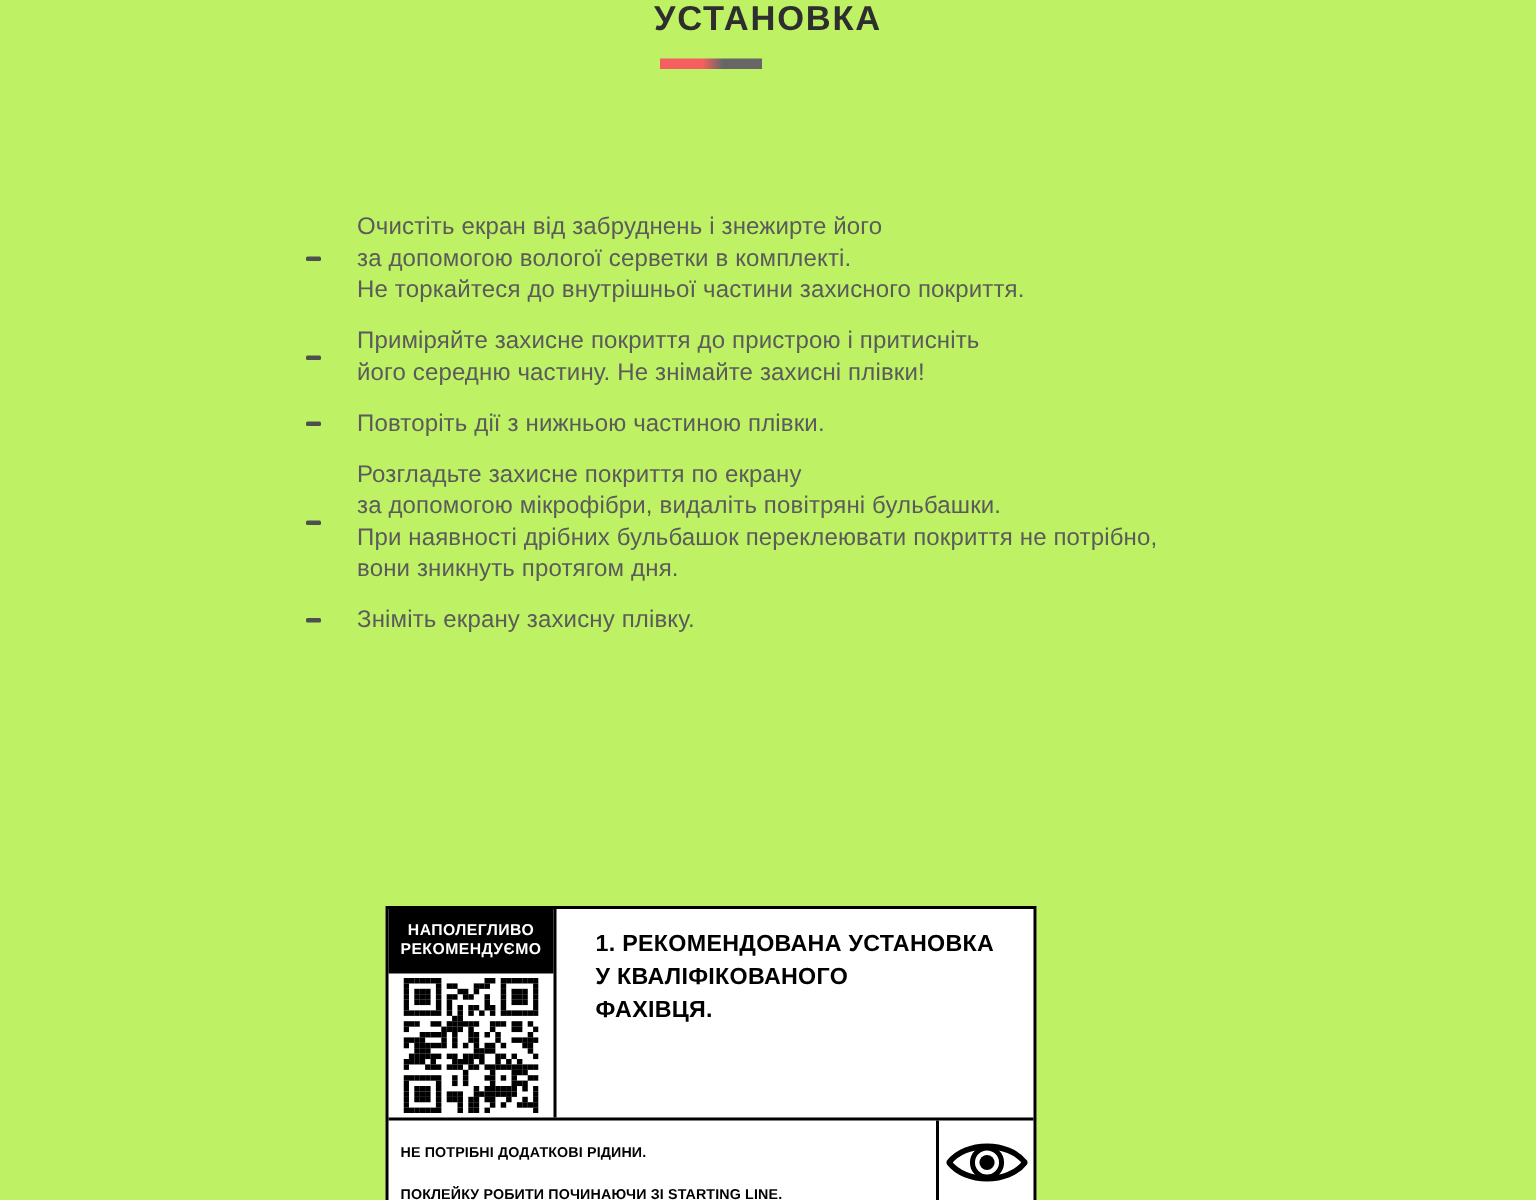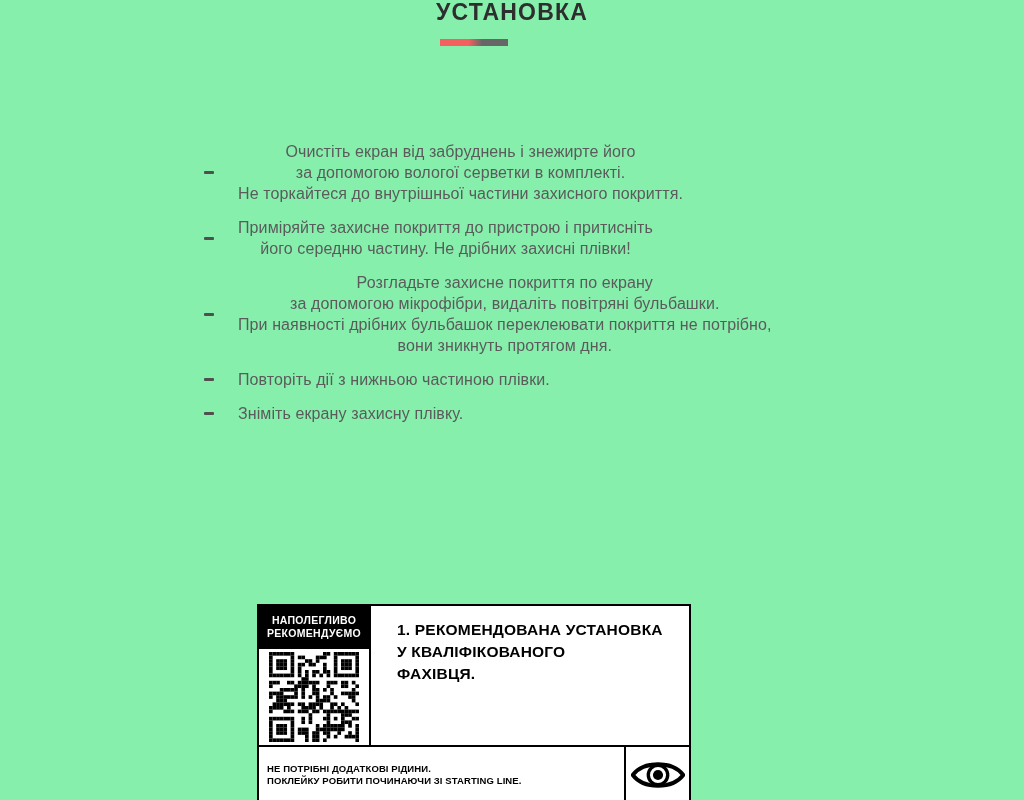--- a/index.html
+++ b/index.html
@@ -8,21 +8,21 @@
     --title-text:#2e2e2e;
     --body-text:#5b5b5b;
     --dash:#4f4f4f;
     --box-border:#000000;
   }
   *{box-sizing:border-box; margin:0; padding:0;}
   html,body{background:#fff;}
   body{font-family:"Liberation Sans", sans-serif;}
   .canvas{
     position:relative; width:1024px; height:800px;
-    background:#86efac; overflow:hidden;
+    background:#bef264; overflow:hidden;
   }
 
   
   .page-title{
     position:absolute; top:-2px; left:0; width:100%;
     text-align:center;
     font-size:23px; line-height:28px; font-weight:600;
     letter-spacing:1.2px; color:var(--title-text);
   }
   .title-divider{
@@ -33,21 +33,20 @@
       var(--accent-gray) 62%, var(--accent-gray) 100%);
   }
 
   
   .steps{
     position:absolute; left:204px; top:141px; width:660px;
   }
   .step{
     display:flex; align-items:center;
     margin-bottom:13px;
-    text-align:center;
   }
   .step-dash{
     flex:none; width:10px; height:3px;
     background:var(--dash); margin-right:24px; border-radius:1px;
   }
   .step-text{
     font-size:16px; line-height:21px;
     color:var(--body-text);
     white-space:pre-line;
     letter-spacing:0.1px;
@@ -89,21 +88,21 @@
   .rec-item + .rec-item{ margin-top:22px; }
   .box-bottom{
     flex:1; display:flex; min-height:0;
   }
   .notes{
     flex:1; border-right:2px solid var(--box-border);
     padding:3px 8px; display:flex; flex-direction:column; justify-content:center;
   }
   .note{
     font-size:9.5px; font-weight:bold; line-height:11.6px;
-    color:#000; white-space:pre-wrap; letter-spacing:0.1px;
+    color:#000; white-space:pre-wrap; letter-spacing:0.1px;margin-top:16px;
   }
   .eye-cell{
     flex:none; width:63px;
     display:flex; align-items:center; justify-content:center;
   }
   .qr-svg rect{ fill:#000; }
 </style>
 </head>
 <body>
 
@@ -115,32 +114,32 @@
   <div class="steps">
     <div class="step">
       <span class="step-dash"></span>
       <div class="step-text">Очистіть екран від забруднень і знежирте його
 за допомогою вологої серветки в комплекті.
 Не торкайтеся до внутрішньої частини захисного покриття.</div>
     </div>
     <div class="step">
       <span class="step-dash"></span>
       <div class="step-text">Приміряйте захисне покриття до пристрою і притисніть
-його середню частину. Не дрібних захисні плівки!</div>
+його середню частину. Не знімайте захисні плівки!</div>
+    </div>
+    <div class="step">
+      <span class="step-dash"></span>
+      <div class="step-text">Повторіть дії з нижньою частиною плівки.</div>
     </div>
     <div class="step">
       <span class="step-dash"></span>
       <div class="step-text">Розгладьте захисне покриття по екрану
 за допомогою мікрофібри, видаліть повітряні бульбашки.
 При наявності дрібних бульбашок переклеювати покриття не потрібно,
 вони зникнуть протягом дня.</div>
-    </div>
-    <div class="step">
-      <span class="step-dash"></span>
-      <div class="step-text">Повторіть дії з нижньою частиною плівки.</div>
     </div>
     <div class="step">
       <span class="step-dash"></span>
       <div class="step-text">Зніміть екрану захисну плівку.</div>
     </div>
   </div>
 
   <div class="rec-box">
     <div class="box-top">
       <div class="box-left">

